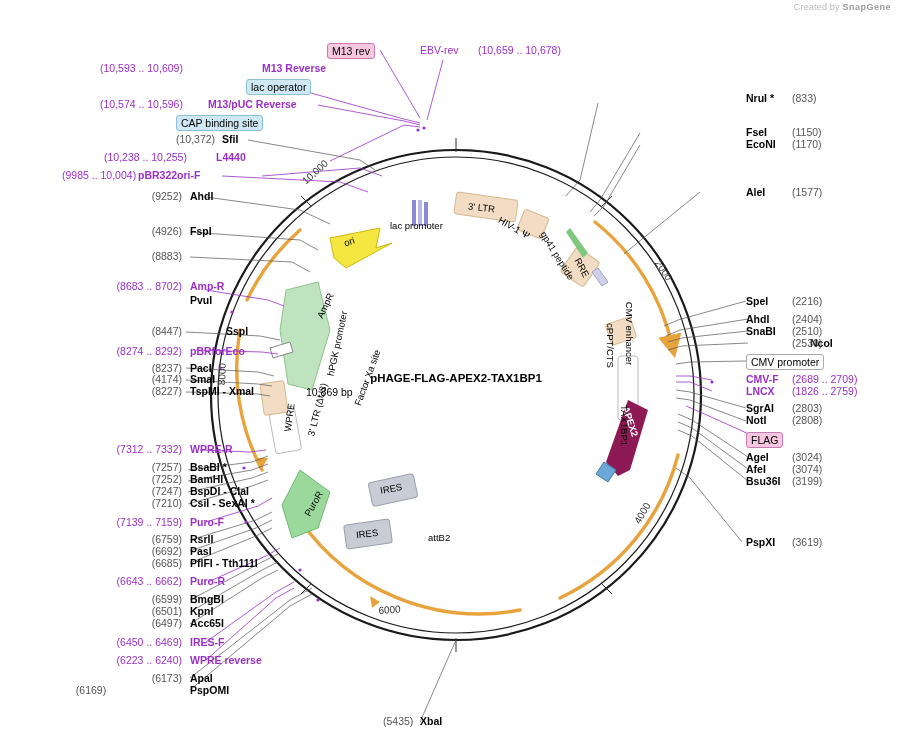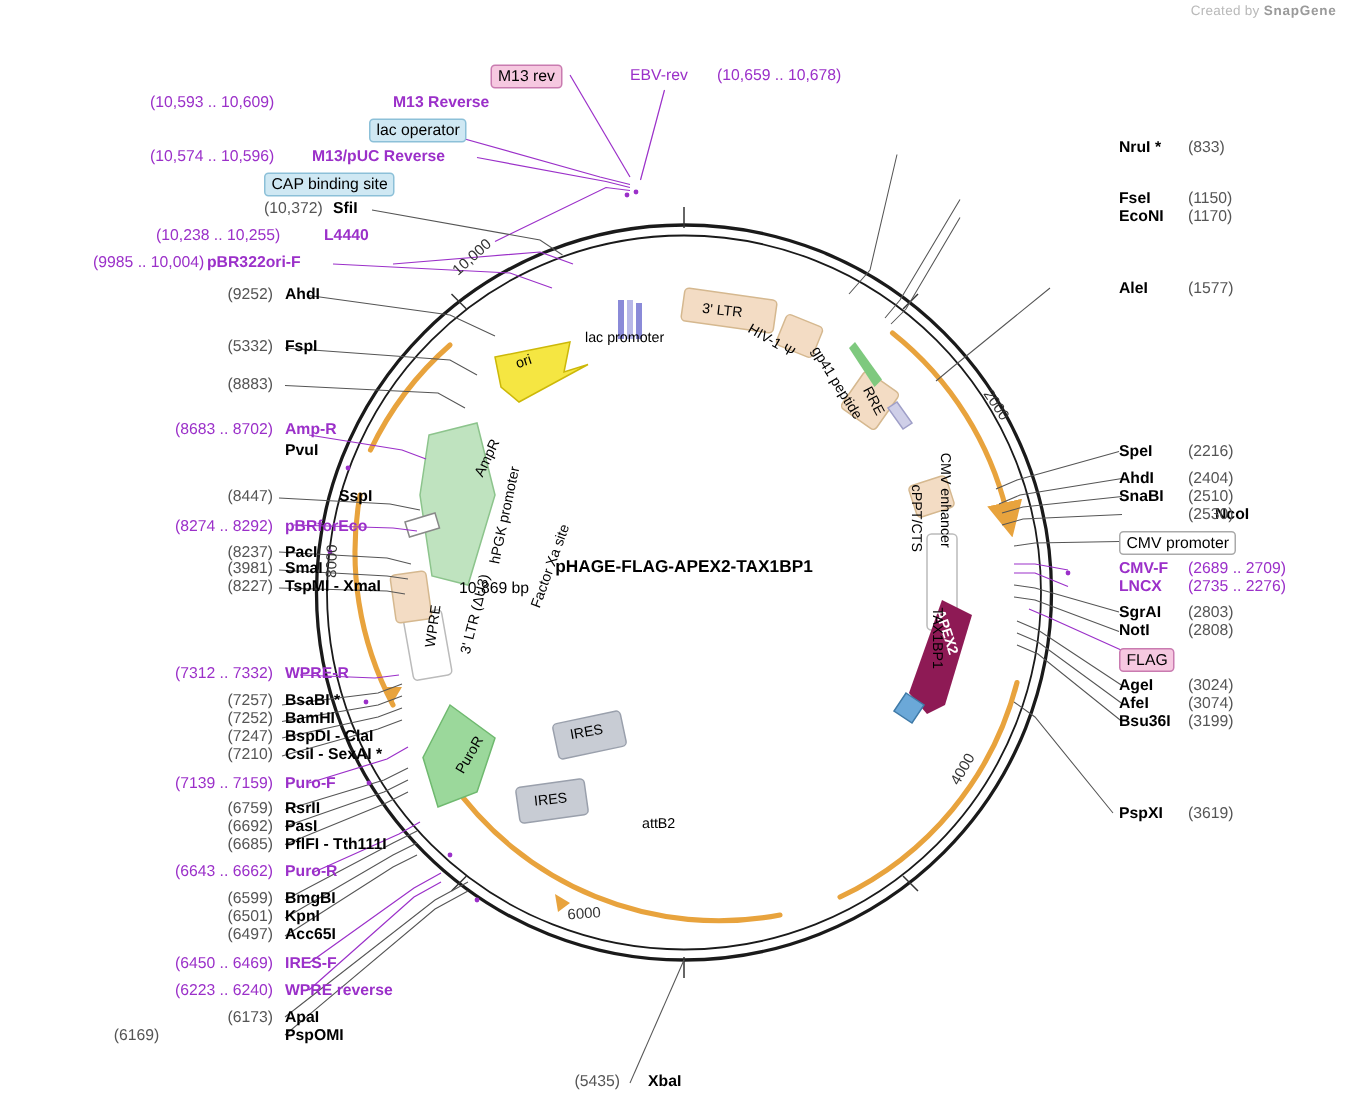--- a/index.html
+++ b/index.html
@@ -200,21 +200,21 @@
 <div class="feat" style="left:390px;top:220px;">lac promoter</div>
 <div class="feat" style="left:497px;top:222px;transform:rotate(30deg);">HIV-1 Ψ</div>
 <div class="feat" style="left:572px;top:262px;transform:rotate(62deg);">RRE</div>
 <div class="feat" style="left:530px;top:250px;transform:rotate(58deg);">gp41 peptide</div>
 <div class="feat" style="left:598px;top:328px;transform:rotate(90deg);">CMV enhancer</div>
 <div class="feat" style="left:588px;top:340px;transform:rotate(90deg);">cPPT/CTS</div>
 <div class="feat" style="left:615px;top:416px;transform:rotate(72deg);color:#ffffff;font-weight:bold;">APEX2</div>
 <div class="feat" style="left:604px;top:420px;transform:rotate(90deg);">TAX1BP1</div>
 <div class="feat" style="left:380px;top:483px;transform:rotate(-10deg);">IRES</div>
 <div class="feat" style="left:356px;top:528px;transform:rotate(-6deg);">IRES</div>
-<div class="feat" style="left:392px;top:544px;padding-left:36px;">attB2</div>
+<div class="feat" style="left:392px;top:532px;padding-left:36px;">attB2</div>
 <div class="feat" style="left:300px;top:498px;transform:rotate(-60deg);">PuroR</div>
 <div class="feat" style="left:275px;top:412px;transform:rotate(-82deg);">WPRE</div>
 <div class="feat" style="left:290px;top:404px;transform:rotate(-76deg);">3' LTR (ΔU3)</div>
 <div class="feat" style="left:338px;top:372px;transform:rotate(-70deg);">Factor Xa site</div>
 <div class="feat" style="left:304px;top:338px;transform:rotate(-78deg);">hPGK promoter</div>
 <div class="feat" style="left:312px;top:300px;transform:rotate(-64deg);">AmpR</div>
 <div class="feat" style="left:344px;top:236px;transform:rotate(-18deg);">ori</div>
 
 <div class="boxlbl pink" style="left:327px;top:43px;">M13 rev</div>
 <div class="lbl purple" style="left:420px;top:44px;">EBV-rev</div>
@@ -228,33 +228,33 @@
 <div class="lbl gray" style="left:176px;top:133px;">(10,372)</div>
 <div class="lbl bold" style="left:222px;top:133px;">SfiI</div>
 <div class="lbl purple" style="left:104px;top:151px;">(10,238 .. 10,255)</div>
 <div class="lbl purple bold" style="left:216px;top:151px;">L4440</div>
 <div class="lbl purple" style="left:62px;top:169px;">(9985 .. 10,004)</div>
 <div class="lbl purple bold" style="left:138px;top:169px;">pBR322ori-F</div>
 
 <div id="left-col">
     <div class="lbl gray" style="left: 0px; top: 190px; width: 182px; text-align: right;">(9252)</div>
     <div class="lbl bold " style="left: 190px; top: 190px;">AhdI</div>
-    <div class="lbl gray" style="left: 0px; top: 225px; width: 182px; text-align: right;">(5332)</div>
+    <div class="lbl gray" style="left: 0px; top: 225px; width: 182px; text-align: right;">(4926)</div>
     <div class="lbl bold " style="left: 190px; top: 225px;">FspI</div>
     <div class="lbl gray" style="left: 0px; top: 250px; width: 182px; text-align: right;">(8883)</div>
     <div class="lbl bold " style="left: 190px; top: 250px; margin-top: 44px;">PvuI</div>
     <div class="lbl purple" style="left: 0px; top: 280px; width: 182px; text-align: right;">(8683 .. 8702)</div>
     <div class="lbl bold purple" style="left: 190px; top: 280px;">Amp-R</div>
     <div class="lbl gray" style="left: 0px; top: 325px; width: 182px; text-align: right;">(8447)</div>
     <div class="lbl bold " style="left: 190px; top: 325px; margin-left: 36px;">SspI</div>
     <div class="lbl purple" style="left: 0px; top: 345px; width: 182px; text-align: right;">(8274 .. 8292)</div>
     <div class="lbl bold purple" style="left: 190px; top: 345px;">pBRforEco</div>
     <div class="lbl gray" style="left: 0px; top: 362px; width: 182px; text-align: right;">(8237)</div>
     <div class="lbl bold " style="left: 190px; top: 362px;">PacI</div>
-    <div class="lbl gray" style="left: 0px; top: 373px; width: 182px; text-align: right;">(3981)</div>
+    <div class="lbl gray" style="left: 0px; top: 373px; width: 182px; text-align: right;">(4174)</div>
     <div class="lbl bold " style="left: 190px; top: 373px;">SmaI</div>
     <div class="lbl gray" style="left: 0px; top: 385px; width: 182px; text-align: right;">(8227)</div>
     <div class="lbl bold " style="left: 190px; top: 385px;">TspMI  -  XmaI</div>
     <div class="lbl purple" style="left: 0px; top: 443px; width: 182px; text-align: right;">(7312 .. 7332)</div>
     <div class="lbl bold purple" style="left: 190px; top: 443px;">WPRE-R</div>
     <div class="lbl gray" style="left: 0px; top: 461px; width: 182px; text-align: right;">(7257)</div>
     <div class="lbl bold " style="left: 190px; top: 461px;">BsaBI *</div>
     <div class="lbl gray" style="left: 0px; top: 473px; width: 182px; text-align: right;">(7252)</div>
     <div class="lbl bold " style="left: 190px; top: 473px;">BamHI</div>
     <div class="lbl gray" style="left: 0px; top: 485px; width: 182px; text-align: right;">(7247)</div>
@@ -301,30 +301,30 @@
     <div class="lbl bold " style="left: 746px; top: 313px;">AhdI</div>
     <div class="lbl gray" style="left: 792px; top: 313px;">(2404)</div>
     <div class="lbl bold " style="left: 746px; top: 325px;">SnaBI</div>
     <div class="lbl gray" style="left: 792px; top: 325px;">(2510)</div>
     <div class="lbl bold " style="left: 762px; top: 337px; margin-left: 48px;">NcoI</div>
     <div class="lbl gray" style="left: 792px; top: 337px;">(2530)</div>
     <div class="boxlbl white" style="left: 746px; top: 354px;">CMV promoter</div>
     <div class="lbl bold purple" style="left: 746px; top: 373px;">CMV-F</div>
     <div class="lbl purple" style="left: 792px; top: 373px;">(2689 .. 2709)</div>
     <div class="lbl bold purple" style="left: 746px; top: 385px;">LNCX</div>
-    <div class="lbl purple" style="left: 792px; top: 385px;">(2735 .. 2276)</div>
+    <div class="lbl purple" style="left: 792px; top: 385px;">(1826 .. 2759)</div>
     <div class="lbl bold " style="left: 746px; top: 402px;">SgrAI</div>
     <div class="lbl gray" style="left: 792px; top: 402px;">(2803)</div>
     <div class="lbl bold " style="left: 746px; top: 414px;">NotI</div>
     <div class="lbl gray" style="left: 792px; top: 414px;">(2808)</div>
     <div class="boxlbl pink" style="left: 746px; top: 432px;">FLAG</div>
     <div class="lbl bold " style="left: 746px; top: 451px;">AgeI</div>
     <div class="lbl gray" style="left: 792px; top: 451px;">(3024)</div>
     <div class="lbl bold " style="left: 746px; top: 463px;">AfeI</div>
     <div class="lbl gray" style="left: 792px; top: 463px;">(3074)</div>
     <div class="lbl bold " style="left: 746px; top: 475px;">Bsu36I</div>
     <div class="lbl gray" style="left: 792px; top: 475px;">(3199)</div>
     <div class="lbl bold " style="left: 746px; top: 536px;">PspXI</div>
     <div class="lbl gray" style="left: 792px; top: 536px;">(3619)</div>
   </div>
 
 <div class="lbl gray" style="left:383px;top:715px;">(5435)</div>
-<div class="lbl bold" style="left:432px;top:715px;">XbaI</div>
+<div class="lbl bold" style="left:420px;top:715px;">XbaI</div>
 
 </body></html>

